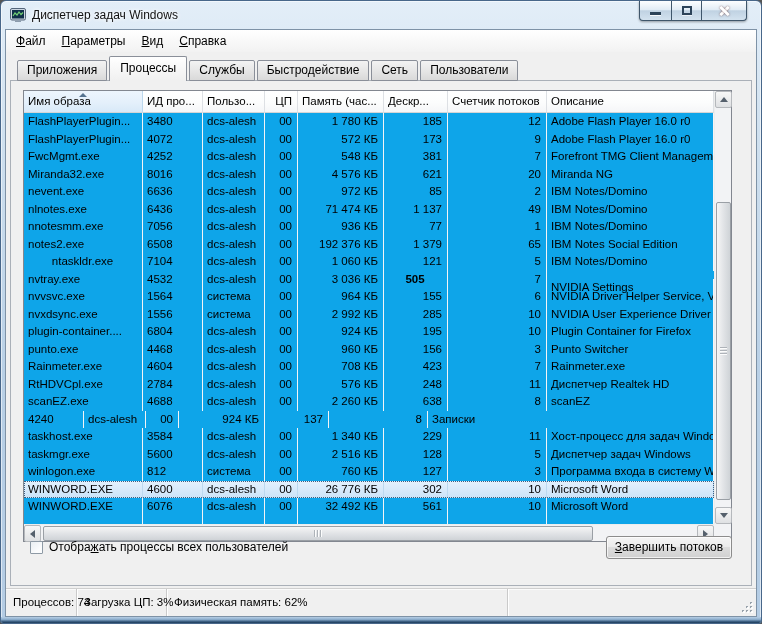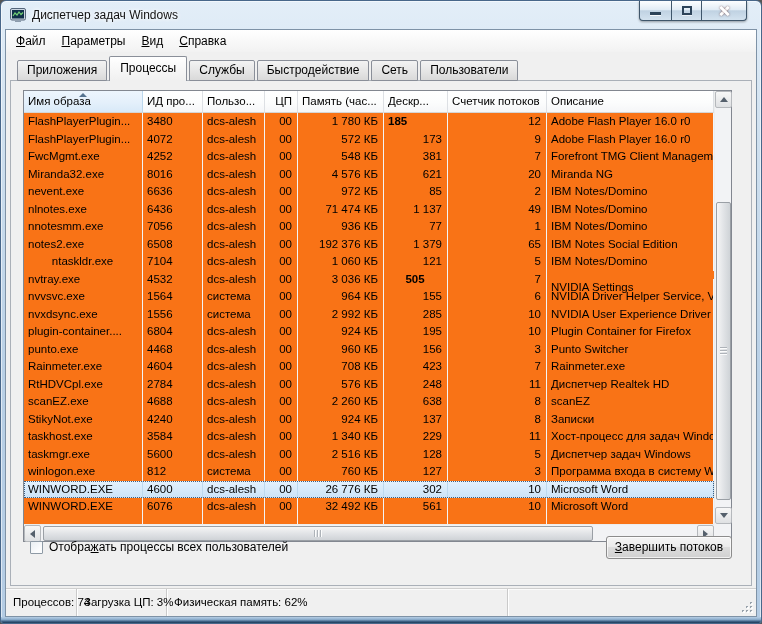--- a/index.html
+++ b/index.html
@@ -39,21 +39,21 @@
   .part{display:inline;}
   .accel{text-decoration:underline;}
   
   .tabstrip{position:absolute;left:11px;top:26px;height:25px;display:flex;align-items:flex-end;z-index:4;}
   .tab{height:21px;line-height:19px;padding:0 9px;margin-right:2px;border:1px solid #8a8f99;border-radius:2px 2px 0 0;
     background:linear-gradient(180deg,#f3f3f3 0%,#e4e4e4 60%,#d9d9d9 100%);white-space:nowrap;}
   .tab.active{height:25px;line-height:22px;padding:0 10px;border-bottom:none;
     background:linear-gradient(180deg,#ffffff 0%,#f4f4f4 70%,#f0f0f0 100%);}
   .tabpage{position:absolute;left:4px;right:4px;top:50px;height:506px;border:1px solid #aab0b8;background:#f0f0f0;}
   
-  .listview{position:absolute;left:12px;top:9px;width:709px;height:452px;background:#f97316;border:1px solid #828790;font-size:11.5px;}
+  .listview{position:absolute;left:12px;top:9px;width:709px;height:452px;background:#0ea5e9;border:1px solid #828790;font-size:11.5px;}
   .lv-header{position:absolute;top:0;left:0;height:22px;width:690px;display:flex;z-index:2;}
   .hcell{position:relative;height:22px;line-height:21px;padding:0 5px 0 4px;overflow:hidden;white-space:nowrap;
     background:linear-gradient(180deg,#ffffff 0%,#fcfdfd 55%,#f5f6f8 100%);
     border-right:1px solid #dde0e4;border-bottom:1px solid #d5d5d5;}
   .hcell.sorted{background:linear-gradient(180deg,#edf5fd 0%,#e4f0fb 55%,#d8e9f8 100%);border-right-color:#bcd7ec;}
   .sort-arrow{position:absolute;top:2px;left:50%;margin-left:-4px;width:0;height:0;
     border-left:4px solid transparent;border-right:4px solid transparent;border-bottom:4px solid #56738f;}
   .lv-body{position:absolute;top:22px;left:0;width:690px;bottom:17px;display:flex;flex-direction:column;overflow:hidden;}
   .lv-row{display:flex;height:17.5px;flex:0 0 17.5px;}
   .lv-row.filler{flex:1 1 auto;height:auto;}
@@ -148,21 +148,21 @@
             <div class="hcell" style="width: 99px;"><span class="hlabel">Счетчик потоков</span></div>
             <div class="hcell" style="flex: 1 1 0px;"><span class="hlabel">Описание</span></div>
           </div>
         <div class="lv-body">
             <div class="lv-row">
               <div class="cell" style="width: 119px; text-align: left;">FlashPlayerPlugin...</div>
               <div class="cell" style="width: 60px; text-align: left;">3480</div>
               <div class="cell" style="width: 62px; text-align: left;">dcs-alesh</div>
               <div class="cell" style="width: 33px; text-align: right;">00</div>
               <div class="cell" style="width: 86px; text-align: right;">1 780 КБ</div>
-              <div class="cell" style="width: 64px; text-align: left; font-weight: bold;">185</div>
+              <div class="cell" style="width: 64px; text-align: right;">185</div>
               <div class="cell" style="width: 99px; text-align: right;">12</div>
               <div class="cell" style="flex: 1 1 0px; text-align: left;">Adobe Flash Player 16.0 r0</div>
             </div>
             <div class="lv-row">
               <div class="cell" style="width: 119px; text-align: left;">FlashPlayerPlugin...</div>
               <div class="cell" style="width: 60px; text-align: left;">4072</div>
               <div class="cell" style="width: 62px; text-align: left;">dcs-alesh</div>
               <div class="cell" style="width: 33px; text-align: right;">00</div>
               <div class="cell" style="width: 86px; text-align: right;">572 КБ</div>
               <div class="cell" style="width: 64px; text-align: right;">173</div>
@@ -313,21 +313,20 @@
               <div class="cell" style="width: 119px; text-align: left;">scanEZ.exe</div>
               <div class="cell" style="width: 60px; text-align: left;">4688</div>
               <div class="cell" style="width: 62px; text-align: left;">dcs-alesh</div>
               <div class="cell" style="width: 33px; text-align: right;">00</div>
               <div class="cell" style="width: 86px; text-align: right;">2 260 КБ</div>
               <div class="cell" style="width: 64px; text-align: right;">638</div>
               <div class="cell" style="width: 99px; text-align: right;">8</div>
               <div class="cell" style="flex: 1 1 0px; text-align: left;">scanEZ</div>
             </div>
             <div class="lv-row">
-              <div class="cell" style="width: 119px; text-align: left;">StikyNot.exe</div>
               <div class="cell" style="width: 60px; text-align: left;">4240</div>
               <div class="cell" style="width: 62px; text-align: left;">dcs-alesh</div>
               <div class="cell" style="width: 33px; text-align: right;">00</div>
               <div class="cell" style="width: 86px; text-align: right;">924 КБ</div>
               <div class="cell" style="width: 64px; text-align: right;">137</div>
               <div class="cell" style="width: 99px; text-align: right;">8</div>
               <div class="cell" style="flex: 1 1 0px; text-align: left;">Записки</div>
             </div>
             <div class="lv-row">
               <div class="cell" style="width: 119px; text-align: left;">taskhost.exe</div>

